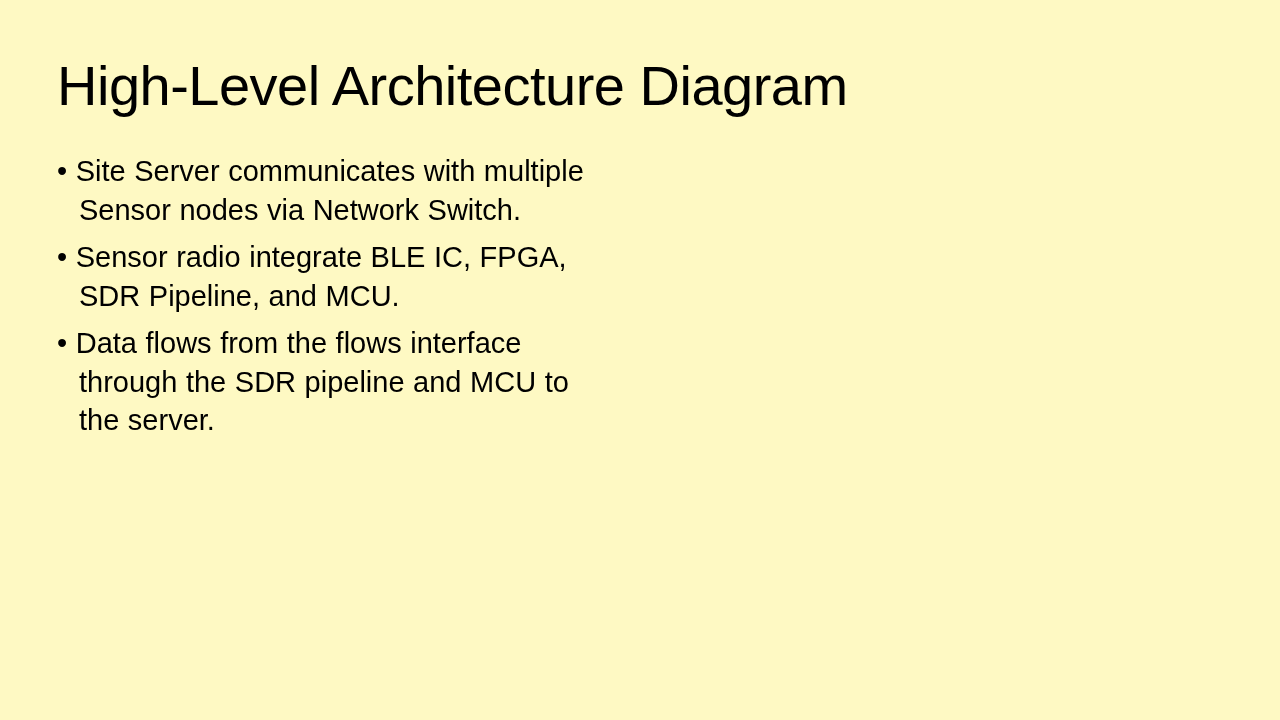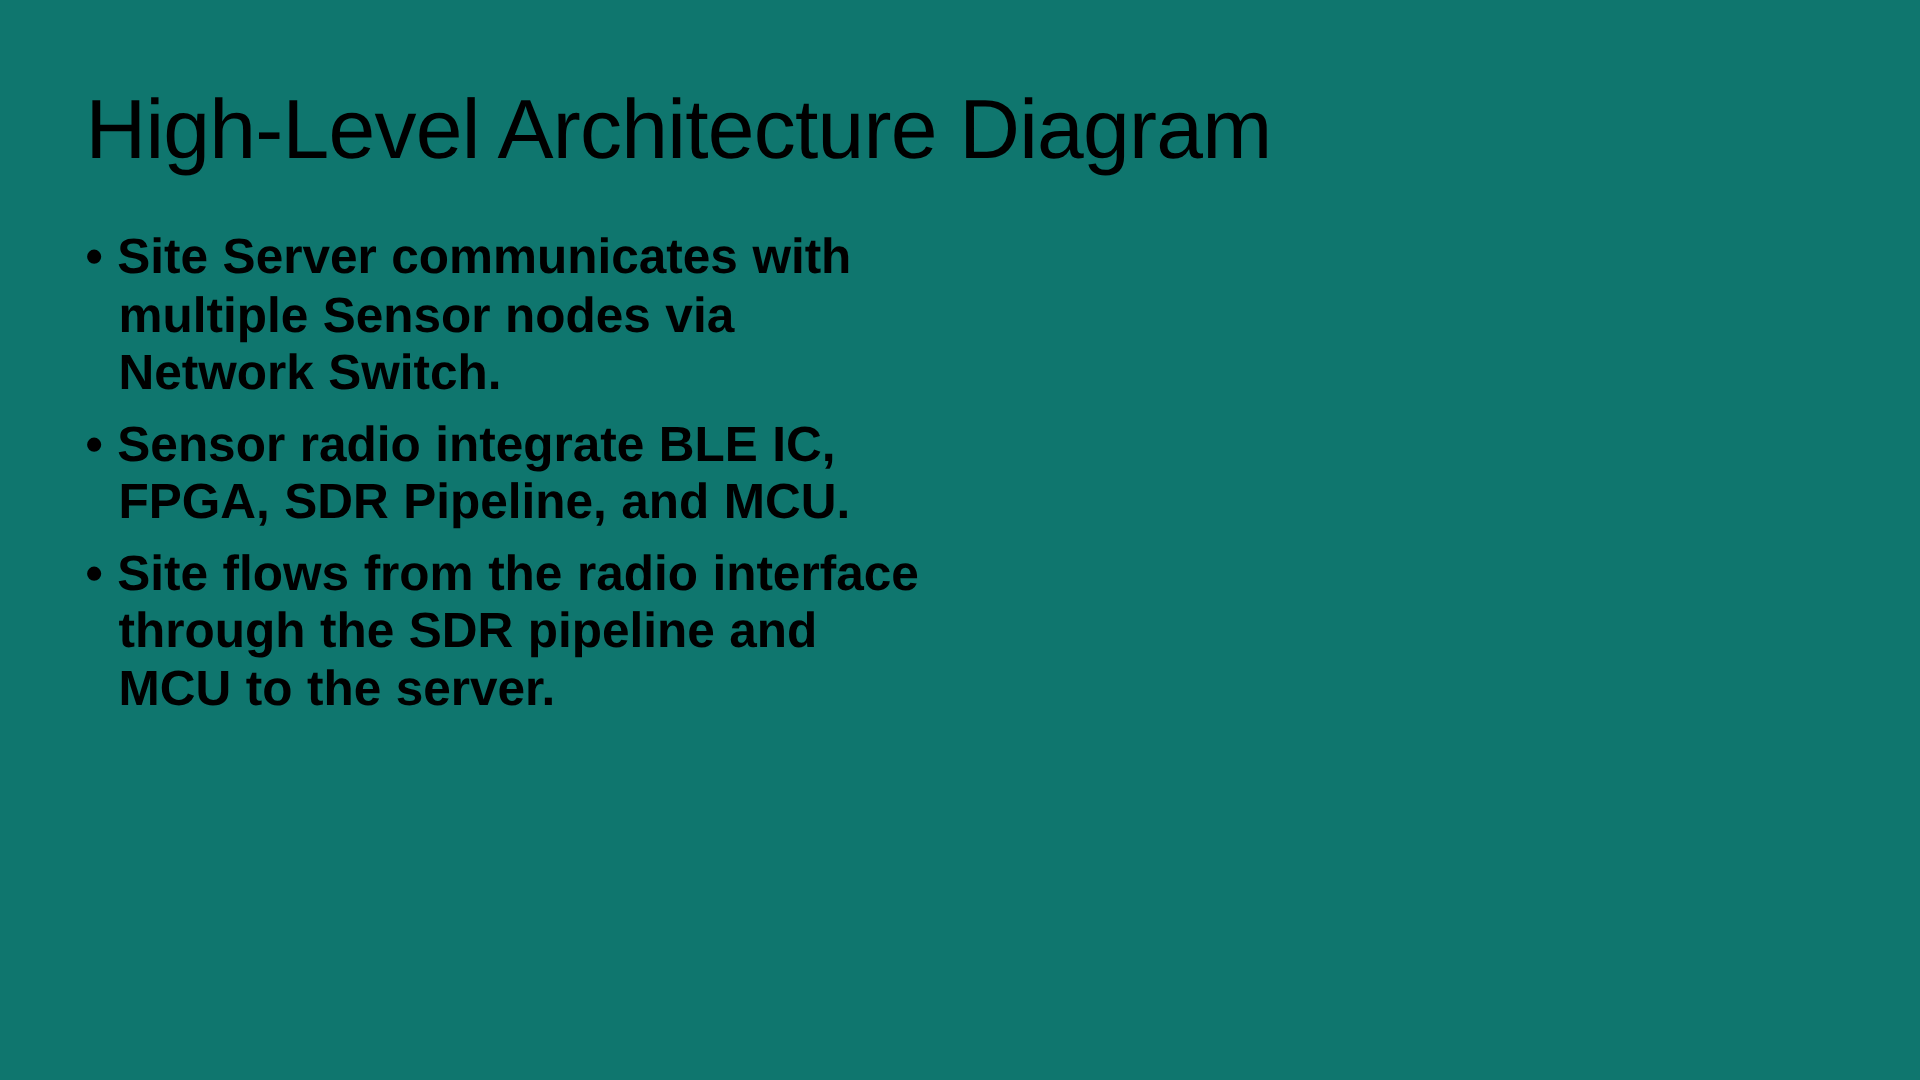--- a/index.html
+++ b/index.html
@@ -11,21 +11,21 @@
     width: 1280px;
     height: 720px;
     overflow: hidden;
     font-family: "Liberation Sans", sans-serif;
     color: #000000;
   }
   .slide {
     position: relative;
     width: 1280px;
     height: 720px;
-    background: #0f766e;
+    background: #fef9c3;
     box-sizing: border-box;
   }
   .slide-title {
     position: absolute;
     left: 57px;
     top: 52px;
     width: 1100px;
     font-size: 56px;
     line-height: 68px;
     font-weight: 400;
@@ -33,39 +33,38 @@
     color: #000000;
     white-space: nowrap;
   }
   .body-block {
     position: absolute;
     left: 57px;
     top: 152px;
     width: 560px;
   }
   .bullet {
-    font-size: 33px;
+    font-size: 29px;
     line-height: 38.5px;
     color: #000000;
     margin: 0 0 9px 0;
     text-indent: -22px;
     padding-left: 22px;
     word-spacing: 0.5px;
-    font-weight: bold;
   }
   .bullet:last-child {
     margin-bottom: 0;
   }
 </style>
 </head>
 <body>
 
 <div class="slide">
 
   <div class="slide-title">High-Level Architecture Diagram</div>
 
   <div class="body-block">
     <p class="bullet">• Site Server communicates with multiple Sensor nodes via Network Switch.</p>
     <p class="bullet">• Sensor radio integrate BLE IC, FPGA, SDR Pipeline, and MCU.</p>
-    <p class="bullet">• Site flows from the radio interface through the SDR pipeline and MCU to the server.</p>
+    <p class="bullet">• Data flows from the flows interface through the SDR pipeline and MCU to the server.</p>
   </div>
 
 </div>
 
 </body></html>

